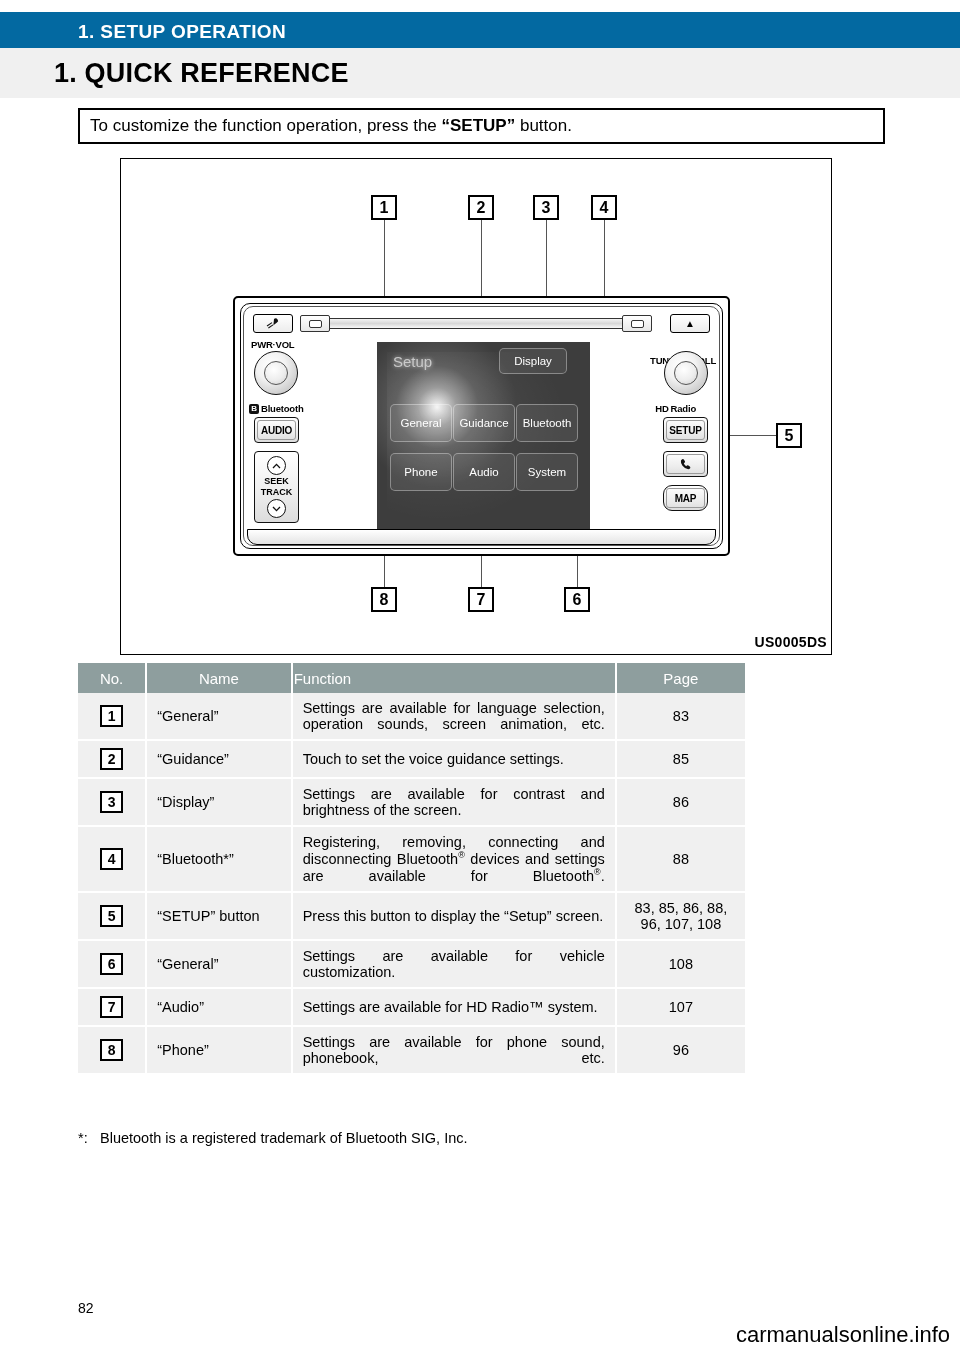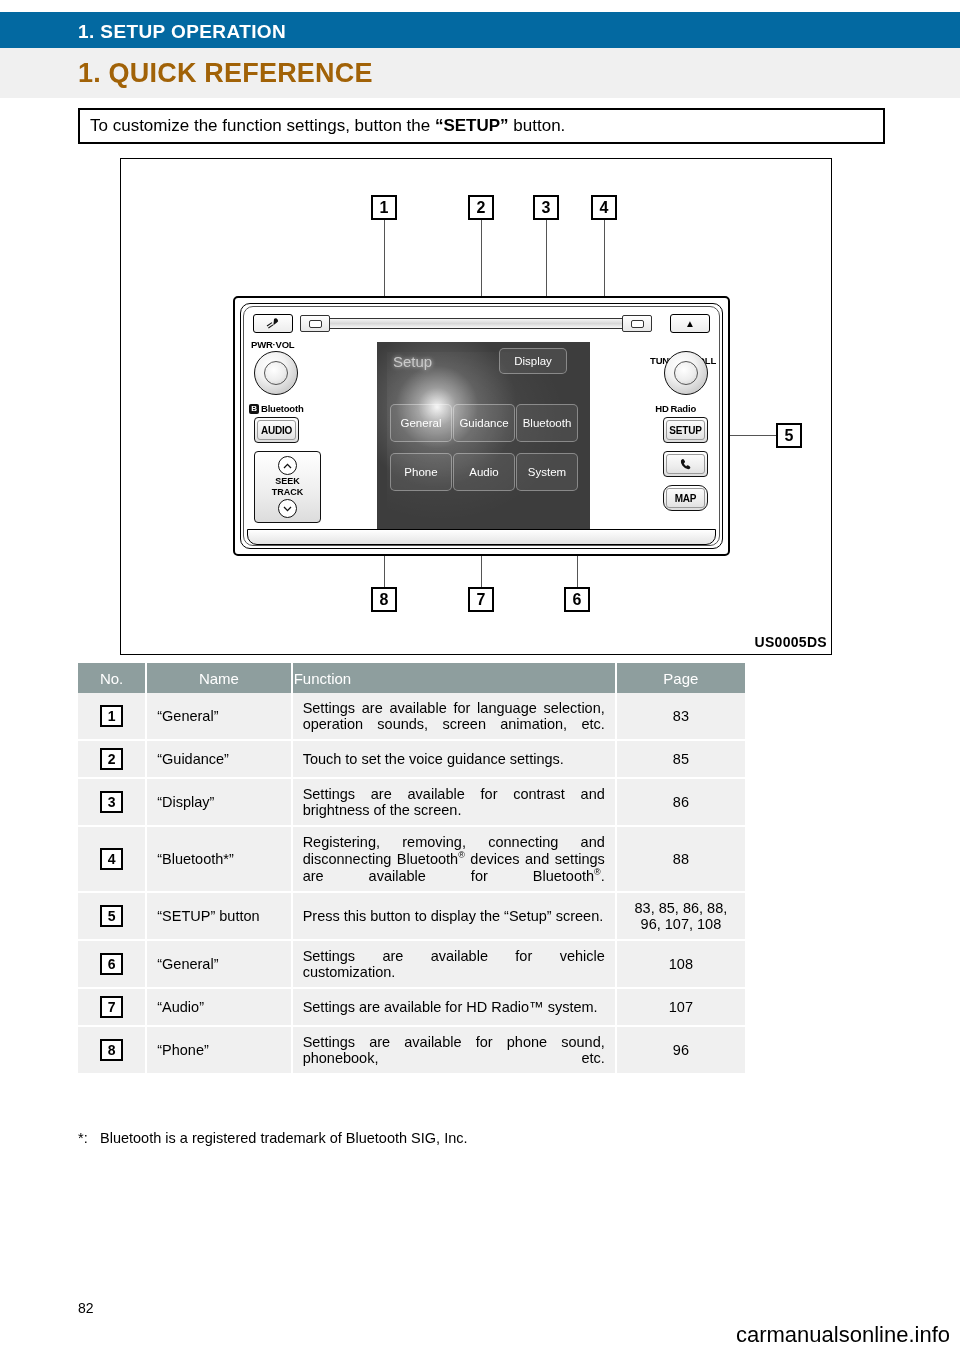--- a/index.html
+++ b/index.html
@@ -26,23 +26,23 @@
     font-size: 19px; font-weight: bold;
     color: #ffffff; letter-spacing: .4px;
   }
   .section-bar {
     position: absolute; left: 0; top: 48px;
     width: 960px; height: 50px;
     background: #f0f0f0;
     display: flex; align-items: center;
   }
   .section-title {
-    margin-left: 78px;
+    margin-left: 54px;
     font-size: 27px; font-weight: bold;
-    color: #a16207; letter-spacing: .2px;
+    color: #000000; letter-spacing: .2px;
   }
 
   
   .intro-box {
     position: absolute; left: 78px; top: 108px;
     width: 803px; height: 32px;
     border: 2px solid #000;
     background: #fff;
     display: flex; align-items: center;
   }
@@ -315,21 +315,21 @@
 
 <div class="chapter-bar">
   <span class="chapter-title">1. SETUP OPERATION</span>
 </div>
 <div class="section-bar">
   <span class="section-title">1. QUICK REFERENCE</span>
 </div>
 
 <div class="intro-box">
   <div class="intro-text">
-    <span>To customize the function settings, button the </span><b>“SETUP”</b><span> button.</span>
+    <span>To customize the function operation, press the </span><b>“SETUP”</b><span> button.</span>
   </div>
 </div>
 
 <div class="figure">
 
   <div class="callout" style="left:250px; top:36px;">1</div>
   <div class="lead-v" style="left:263px; top:61px; height:199px;"></div>
 
   <div class="callout" style="left:347px; top:36px;">2</div>
   <div class="lead-v" style="left:360px; top:61px; height:199px;"></div>
@@ -384,21 +384,21 @@
     <div class="side-label bt-mark" style="left:14px; top:105px;">
       <span class="bt-dot">B</span>
       <span>Bluetooth</span>
     </div>
 
     <div class="sq-btn" style="left:19px; top:119px; width:45px; height:26px;">
       <span class="inner-ring"></span>
       <span>AUDIO</span>
     </div>
 
-    <div class="seek-pad" style="left:19px; top:153px; width:67px; height:72px;">
+    <div class="seek-pad" style="left:19px; top:153px; width:45px; height:72px;">
       <span class="chev">
         <svg width="9" height="6" viewBox="0 0 9 6">
             <path d="M1 5 L4.5 1.4 L8 5" stroke="#111" stroke-width="1.3" fill="none"></path>
           </svg>
       </span>
       <span>SEEK</span>
       <span>TRACK</span>
       <span class="chev">
         <svg width="9" height="6" viewBox="0 0 9 6">
             <path d="M1 1 L4.5 4.6 L8 1" stroke="#111" stroke-width="1.3" fill="none"></path>

